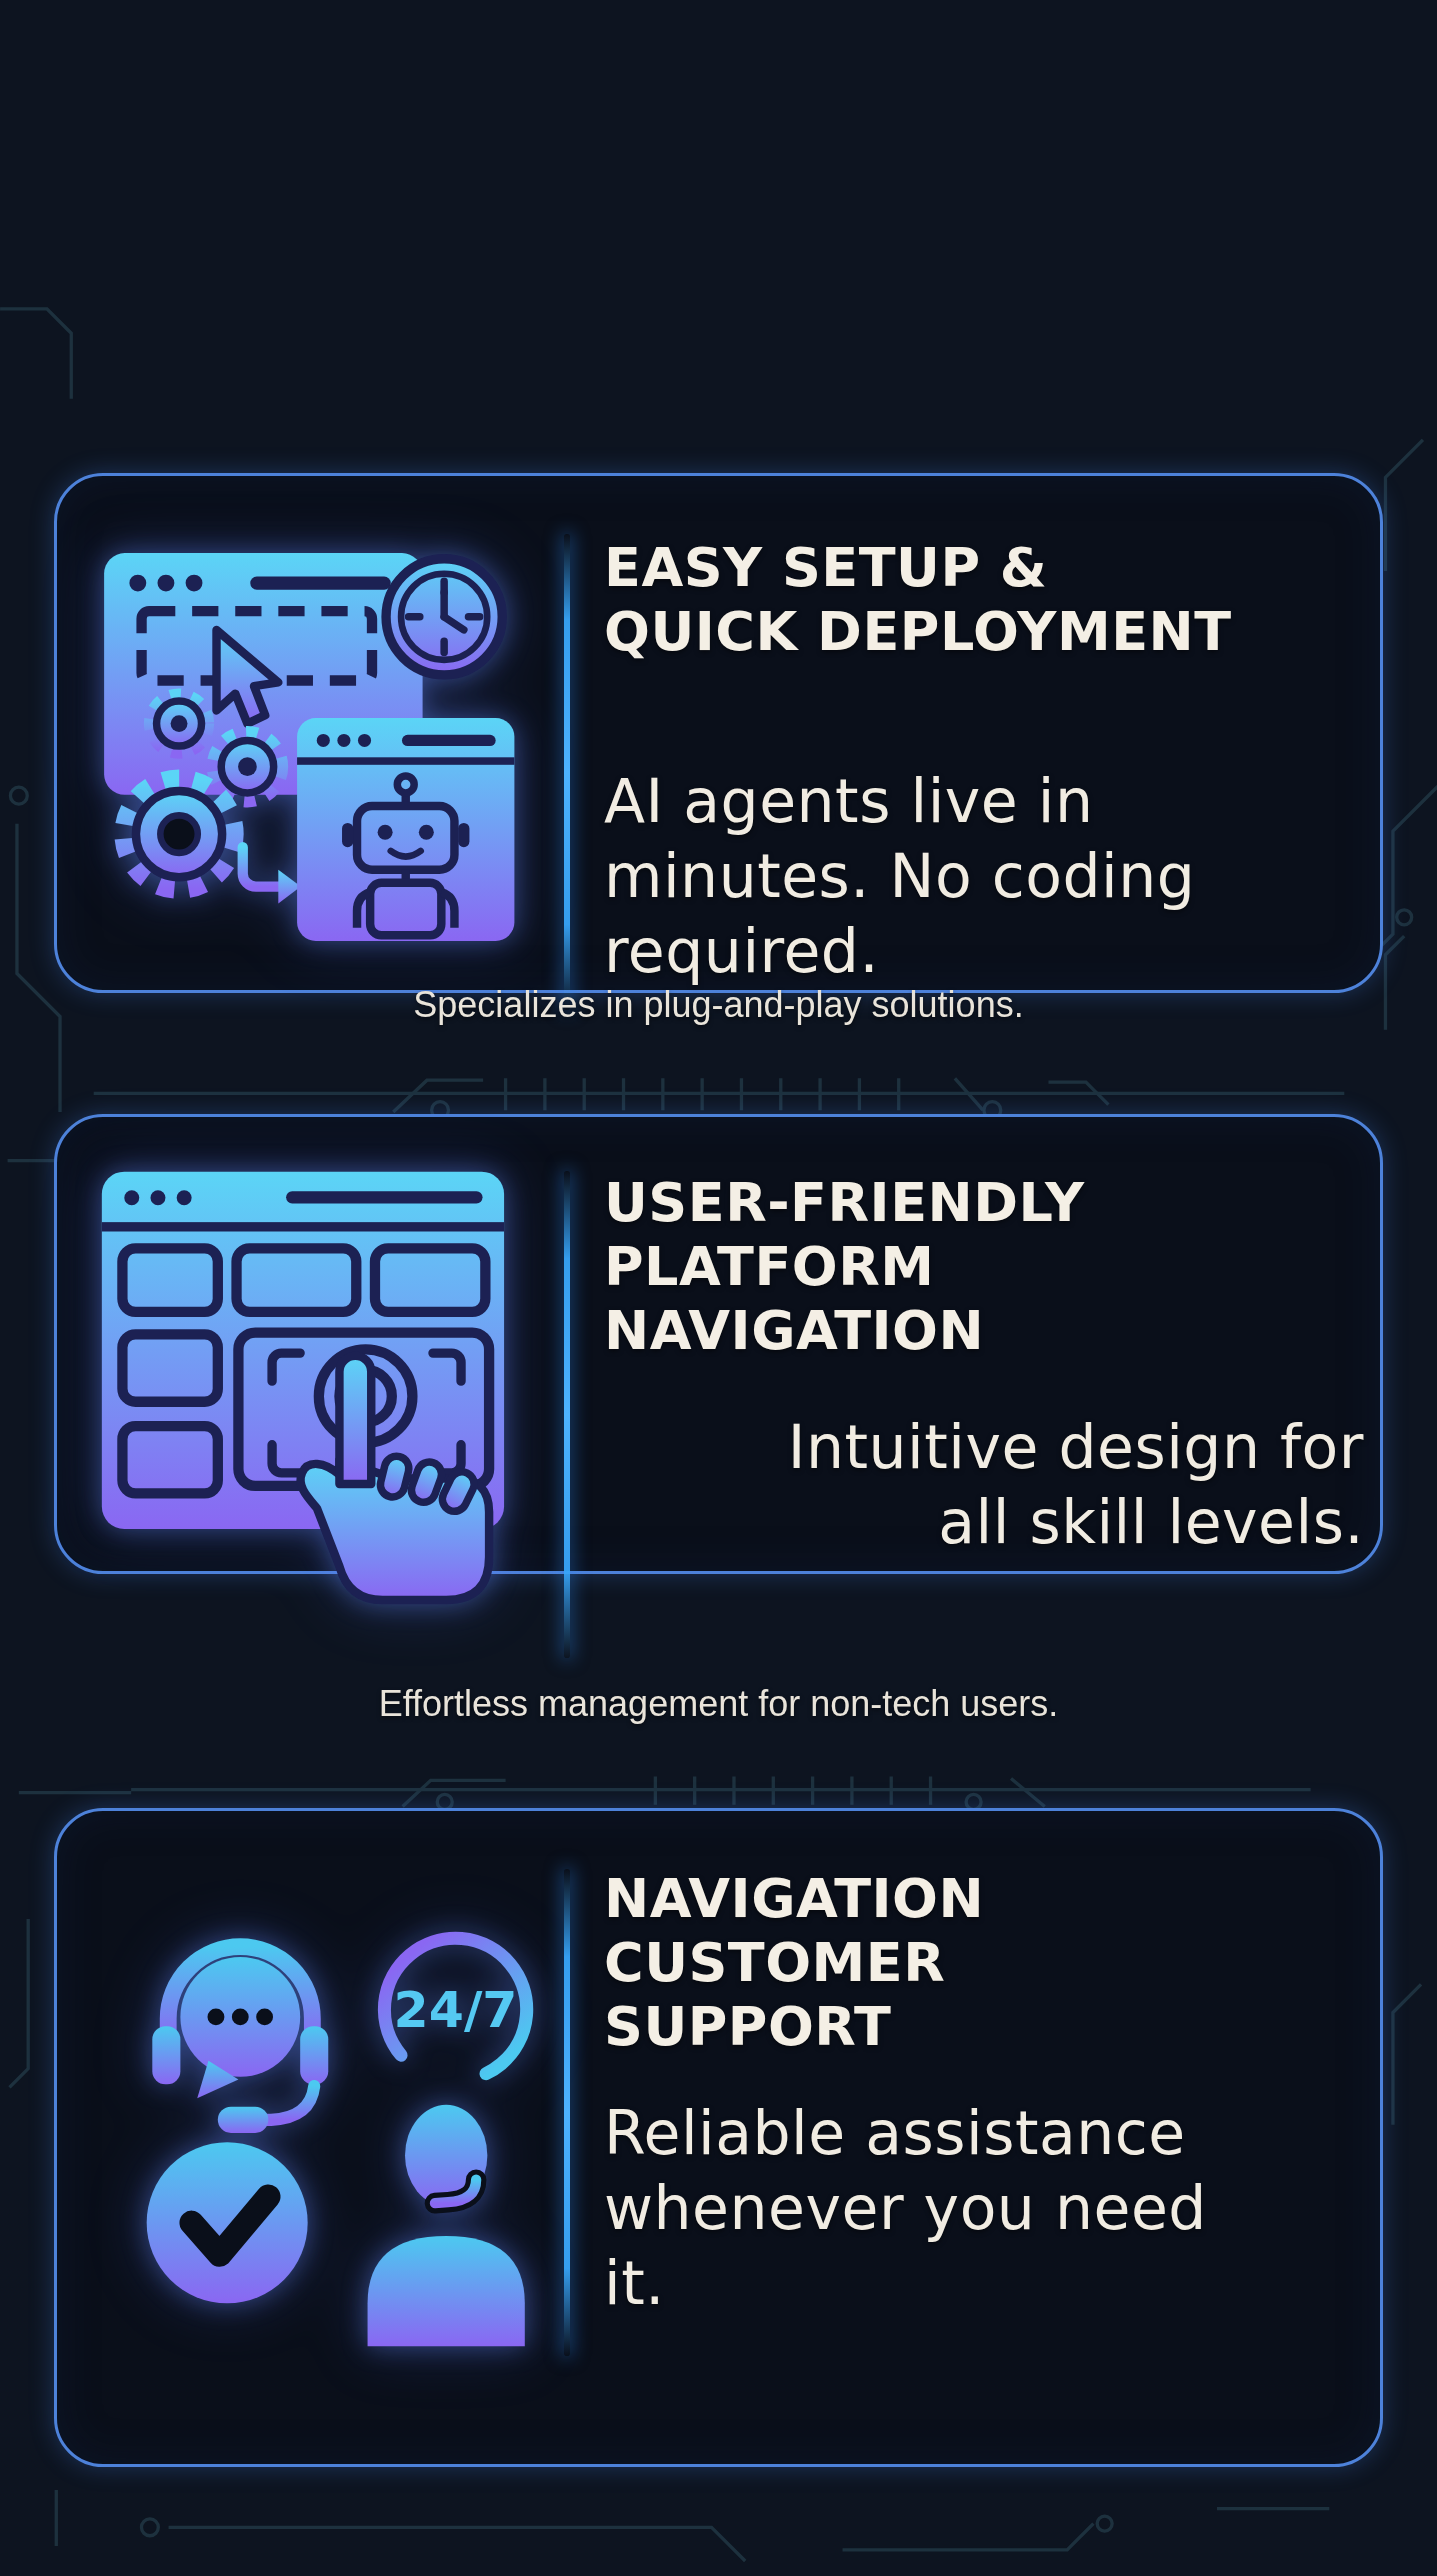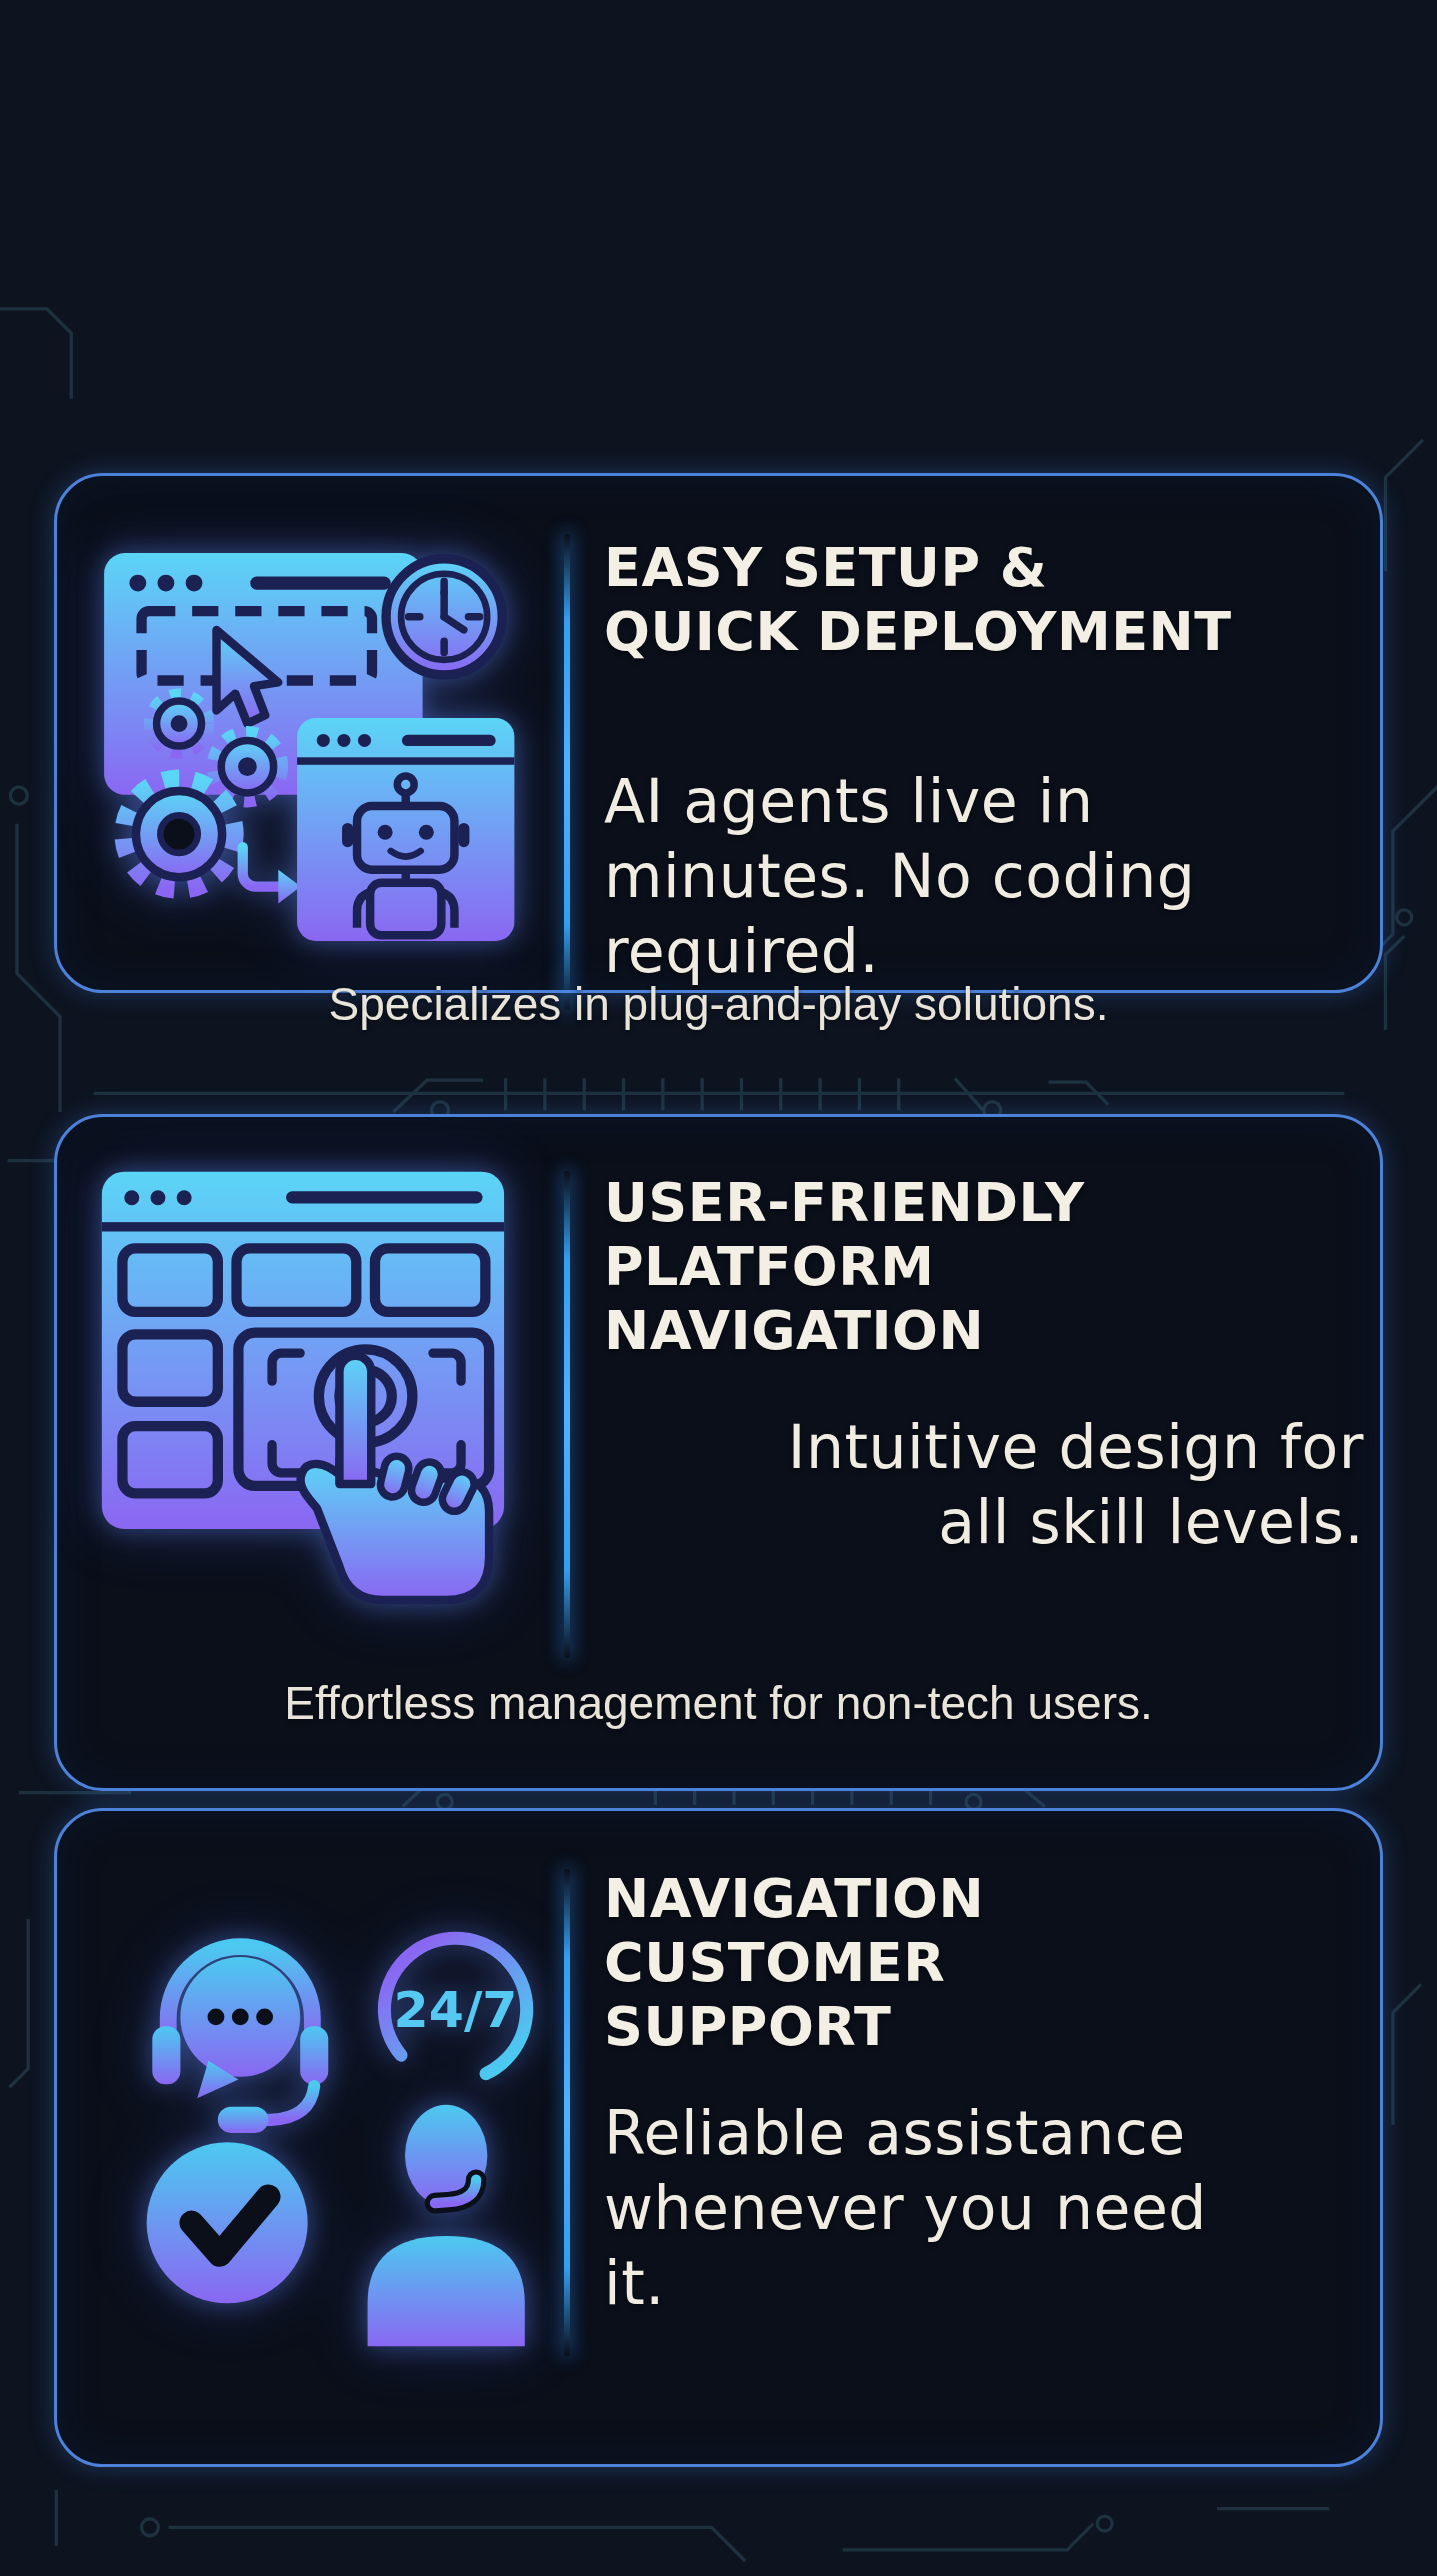--- a/index.html
+++ b/index.html
@@ -17,21 +17,21 @@
     text-shadow:0 2.8px 9.4px rgba(0,0,0,.55);
   }
 
   .card {
     position:absolute; left:54px; width:1329px; box-sizing:border-box;
     background:#0a0f1a;
     border:3.7px solid #4d82da; border-radius:49px;
     box-shadow:0 0 24px rgba(70,130,230,.30), inset 0 0 43px rgba(20,40,80,.25);
   }
   .card-1 { top:473px;  height:520px; }
-  .card-2 { top:1114px; height:677px; }
+  .card-2 { top:1114px; height:460px; }
   .card-3 { top:1808px; height:659px; }
 
   .icon-wrap { position:absolute; }
   .icon-wrap svg { filter:drop-shadow(0 0 13px rgba(100,140,255,.40)) drop-shadow(0 0 28px rgba(80,110,240,.22)); }
   .card-1 .icon-wrap { left:34px; top:49px; }
   .card-2 .icon-wrap { left:28px; top:47px; }
   .card-3 .icon-wrap { left:41px; top:58px; }
 
   .divider {
     position:absolute; left:507px; width:5.6px; border-radius:2.8px;
@@ -56,21 +56,21 @@
     color:#f1ece2; font-weight:400; font-size:60px; line-height:75px;
     letter-spacing:0.5px; text-shadow:0 1.9px 5.6px rgba(0,0,0,.5);
   }
   .card-1 .body-text { margin-top:100px; }
   .card-2 .body-text { margin-top:47px;text-align:right; }
   .card-3 .body-text { margin-top:37px; }
 
   .caption {
     position:absolute; left:37px; right:37px; text-align:center;
     font-family:"Liberation Sans", sans-serif;
-    color:#e9e4da; font-size:46px; line-height:49px;
+    color:#e9e4da; font-size:36px; line-height:49px;
     text-shadow:0 1.9px 4.7px rgba(0,0,0,.5);
   }
   .card-1 .caption { top:504px; }
   .card-2 .caption { top:562px; }
   .card-3 .caption { top:584px; }
 </style>
 </head>
 <body>
 
 <div class="page">

